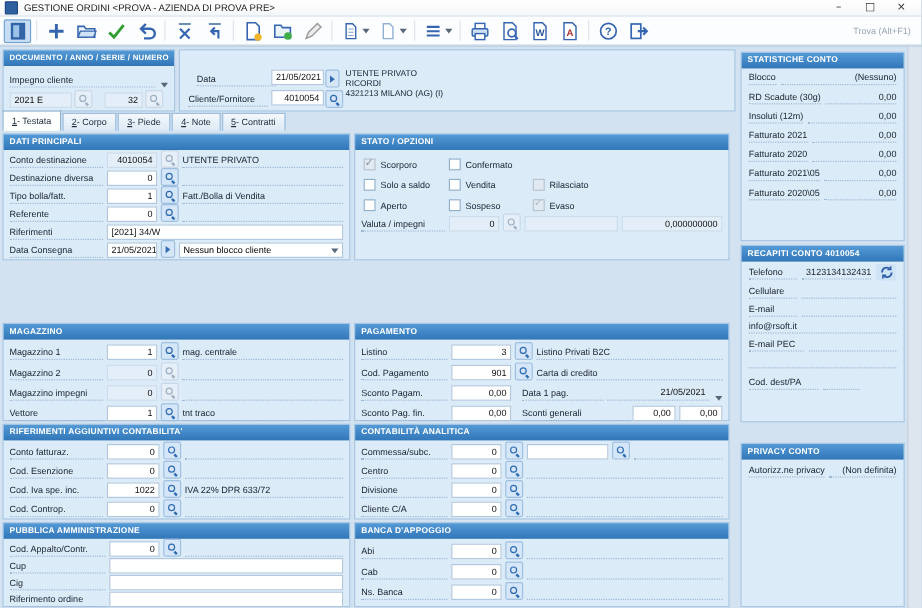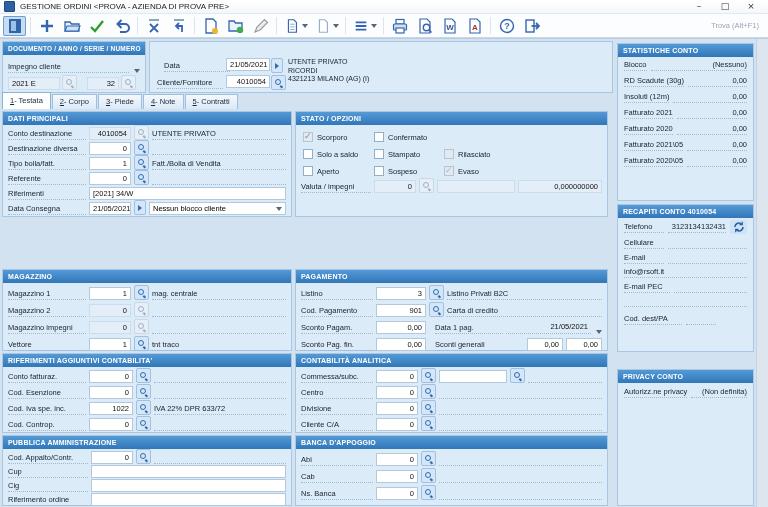--- a/index.html
+++ b/index.html
@@ -327,21 +327,21 @@
           <span class="cblbl">Confermato</span>
         </span>
     </div>
     <div class="row" style="height:17px;padding:0 7px">
       <span class="cbcell" style="width:68px">
           <span class="cb"></span>
           <span class="cblbl">Solo a saldo</span>
         </span>
       <span class="cbcell" style="width:67px">
           <span class="cb"></span>
-          <span class="cblbl">Stampato</span>
+          <span class="cblbl">Vendita</span>
         </span>
       <span class="cbcell">
           <span class="cb dis"></span>
           <span class="cblbl">Rilasciato</span>
         </span>
     </div>
     <div class="row" style="height:17px;padding:0 7px">
       <span class="cbcell" style="width:68px">
           <span class="cb"></span>
           <span class="cblbl">Aperto</span>

